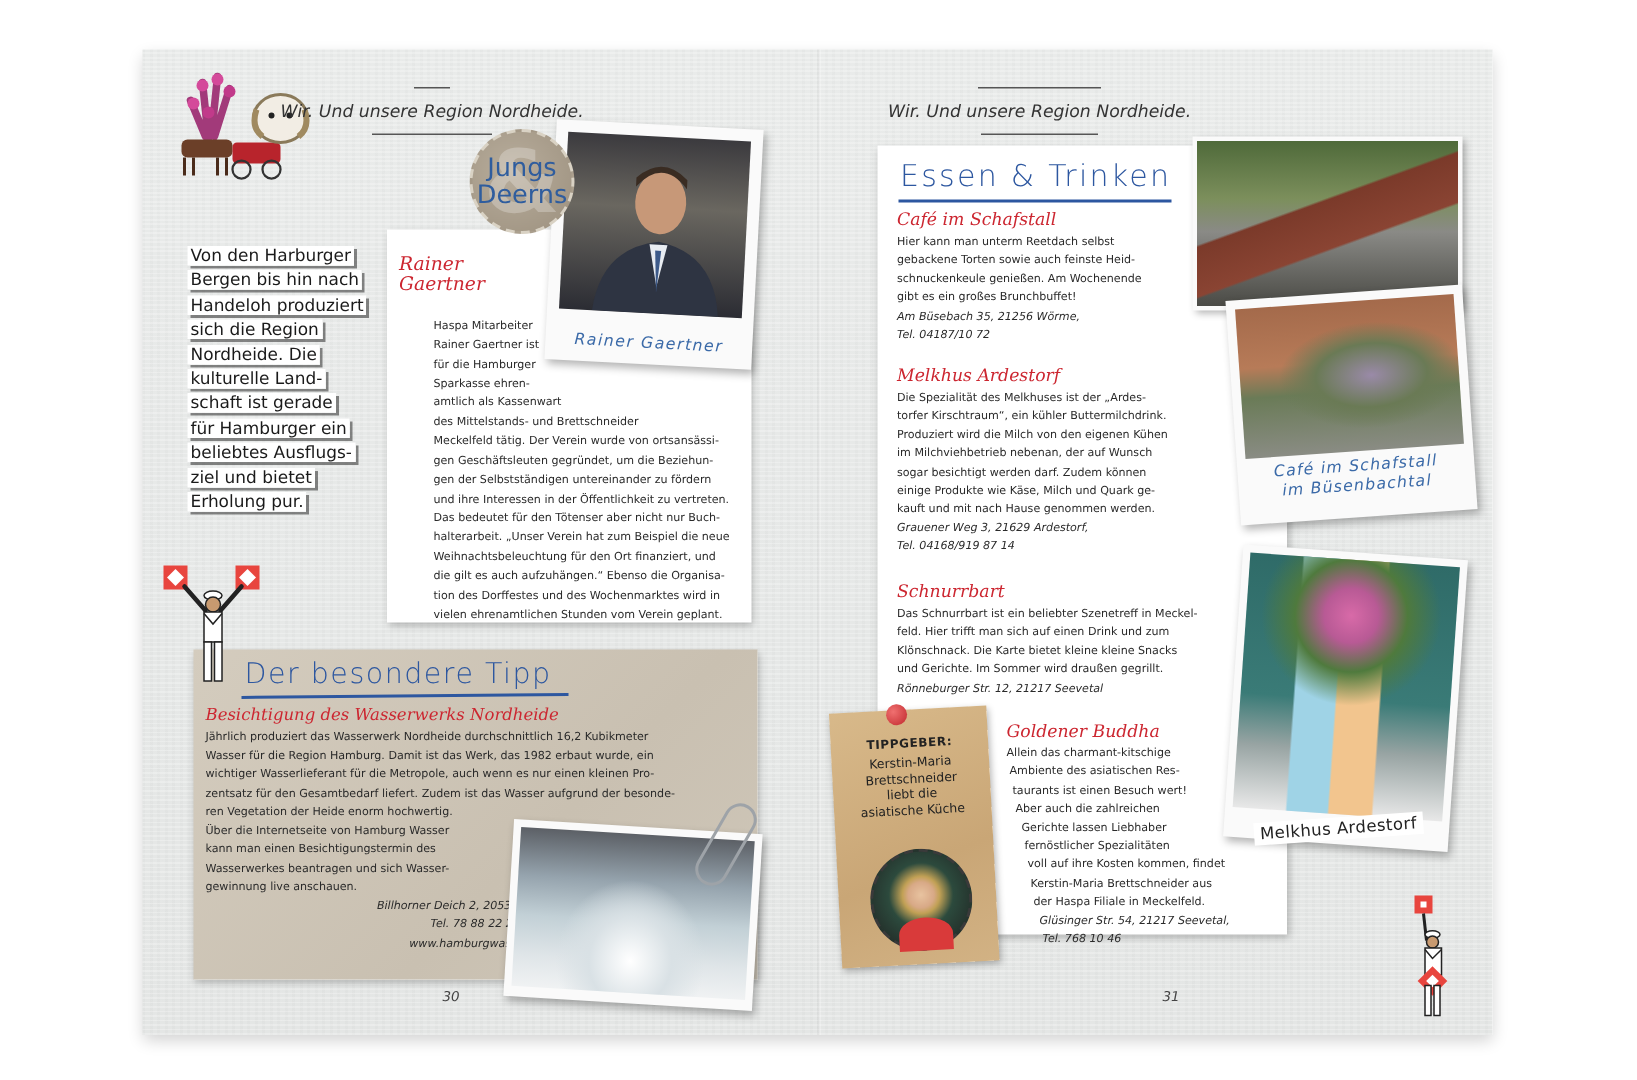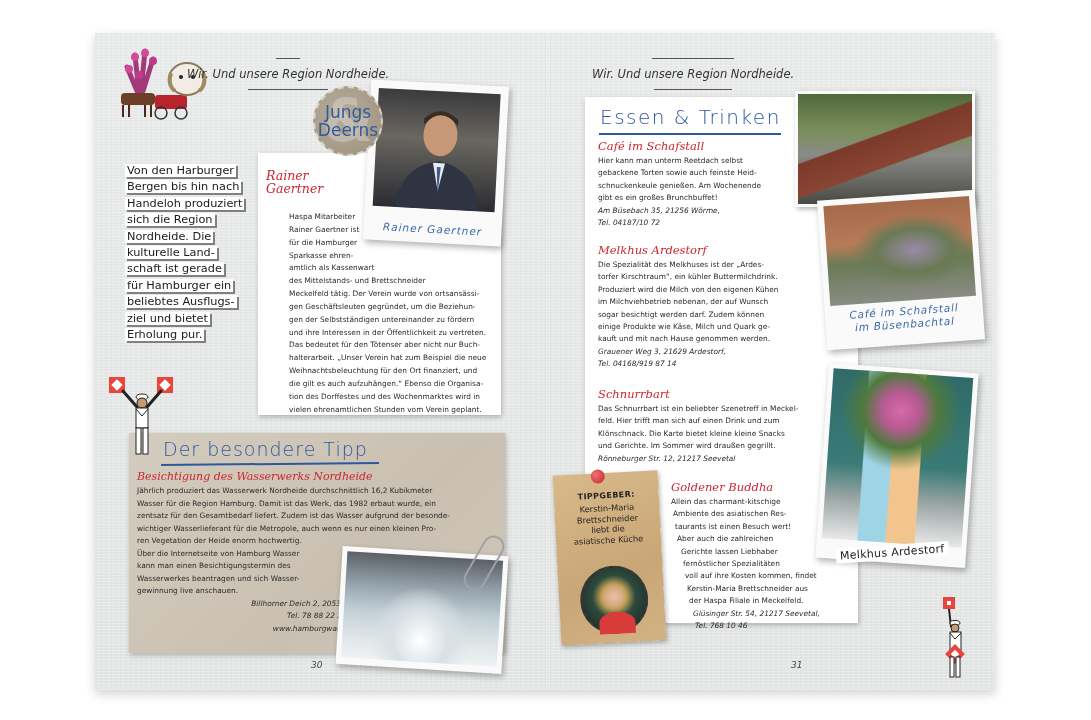--- a/index.html
+++ b/index.html
@@ -23,21 +23,21 @@
     background: linear-gradient(90deg, rgba(0,0,0,0.06), rgba(255,255,255,0.5));
   }
 
   .running-head {
     position: absolute; top: 25px; display: flex; align-items: center; gap: 8px;
     font-family: "DejaVu Sans", sans-serif; font-style: italic; font-size: 11.5px; color: #333; flex-direction: column;
   }
   .running-head .rule { height: 1px; background: #555; }
 
   .page-num {
-    position: absolute; font-style: italic; font-size: 9px; color: #444; margin-left: 16px;
+    position: absolute; font-style: italic; font-size: 9px; color: #444;
   }
 
   
   .heather-art {
     position: absolute; left: 22px; top: 12px; width: 100px; height: 80px;
   }
   .intro {
     position: absolute; left: 30px; top: 130px; width: 124px;
     font-family: "DejaVu Sans", sans-serif; font-size: 11.3px; line-height: 16.4px; font-weight: 500; color: #1a1a1a;
   }
@@ -305,22 +305,22 @@
       <div class="caption">Rainer Gaertner</div>
     </div>
 
     <div class="tipp-box">
       <div class="tipp-title">Der besondere Tipp</div>
       <div class="tipp-title-underline"></div>
       <div class="tipp-subtitle">Besichtigung des Wasserwerks Nordheide</div>
       <div class="tipp-text">
         <div>Jährlich produziert das Wasserwerk Nordheide durchschnittlich 16,2 Kubikmeter</div>
         <div>Wasser für die Region Hamburg. Damit ist das Werk, das 1982 erbaut wurde, ein</div>
+        <div>wichtiger Wasserlieferant für die Metropole, auch wenn es nur einen kleinen Pro-</div>
         <div>zentsatz für den Gesamtbedarf liefert. Zudem ist das Wasser aufgrund der besonde-</div>
-        <div>wichtiger Wasserlieferant für die Metropole, auch wenn es nur einen kleinen Pro-</div>
         <div>ren Vegetation der Heide enorm hochwertig.</div>
         <span class="narrow">Über die Internetseite von Hamburg Wasser</span>
         <span class="narrow">kann man einen Besichtigungstermin des</span>
         <span class="narrow">Wasserwerkes  beantragen und sich Wasser-</span>
         <span class="narrow">gewinnung live anschauen.</span>
         <span class="addr">Billhorner Deich 2, 20539 Hamburg,</span>
         <span class="addr">Tel. 78 88 22 22,</span>
         <span class="addr">www.hamburgwasser.de</span>
       </div>
     </div>

